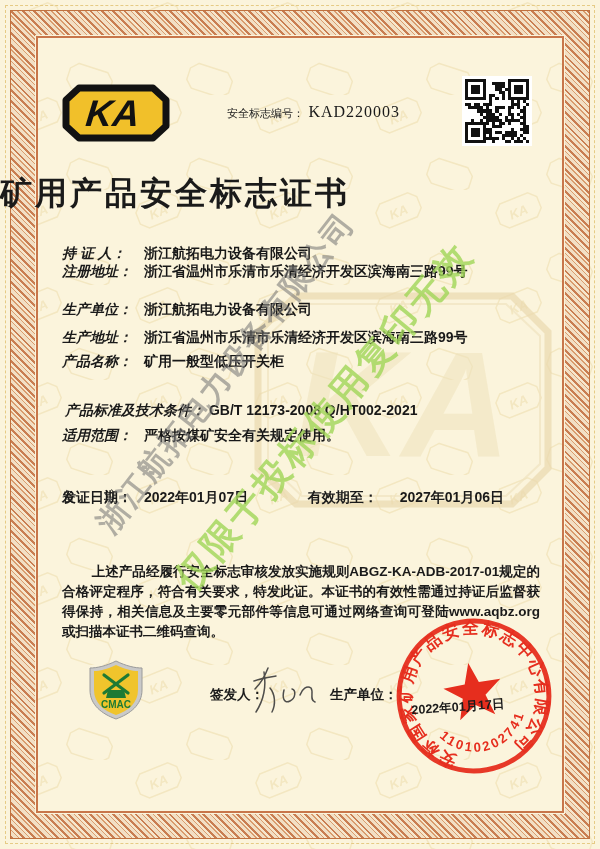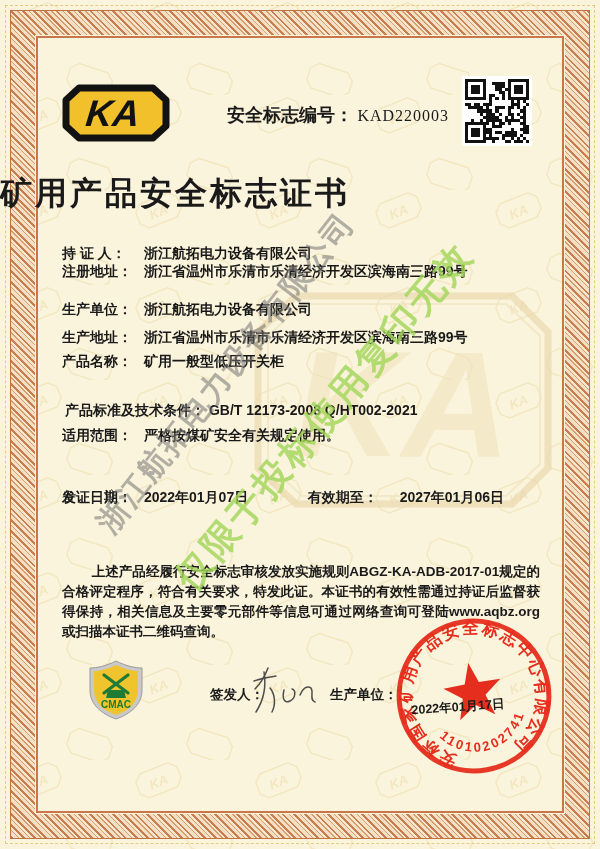--- a/index.html
+++ b/index.html
@@ -11,28 +11,28 @@
   .band{position:absolute;inset:11px;border:24px solid transparent;
         border-image:repeating-linear-gradient(45deg,#c97e52 0 2px,#f2dfc4 2px 5px,#d99c6e 5px 6px,#f6e7cd 6px 8px) 24;
         pointer-events:none;}
   .bandline-i{position:absolute;inset:36px;border:2px solid #c8764a;pointer-events:none;}
   
   .tiles{position:absolute;inset:0;z-index:0;}
   .ghost{position:absolute;left:250px;top:288px;z-index:0;}
   
   .ka-logo{position:absolute;left:62px;top:84px;z-index:3;}
   .certno{position:absolute;left:227px;top:103px;z-index:3;white-space:nowrap;}
-  .certno .lbl{font-weight:bold;font-size:18px;}
+  .certno .lbl{font-weight:normal;font-size:11px;}
   .certno .val{font-family:"Liberation Serif",serif;font-size:16px;letter-spacing:1px;}
   .qr{position:absolute;left:462px;top:76px;width:70px;height:70px;background:#fff;z-index:3;}
   .title{position:absolute;left:0;top:172px;width:100%;font-size:32px;
          font-weight:900;letter-spacing:3px;z-index:3;}
   
   .row{position:absolute;left:62px;z-index:3;white-space:nowrap;font-size:14px;}
-  .row .lbl{display:inline-block;width:78px;font-weight:bold;}
+  .row .lbl{display:inline-block;width:78px;font-weight:bold;font-style:italic;}
   .row.wide .lbl{width:143px;text-align:right;}
   .row .val{font-weight:bold;color:#181818;}
   .dates{position:absolute;left:62px;top:456px;z-index:3;white-space:nowrap;font-size:14px;font-weight:bold;margin-top:33px;}
   .dates .w1{display:inline-block;width:78px;}
   .dates .w2{display:inline-block;width:160px;}
   .dates .w3{display:inline-block;width:88px;}
   .remark{position:absolute;left:62px;top:488px;z-index:3;font-size:14px;font-weight:normal;}
   
   .statement{position:absolute;left:62px;top:562px;width:478px;z-index:3;font-size:13.5px;
              font-weight:bold;line-height:20px;text-indent:2.2em;text-align:justify;}

